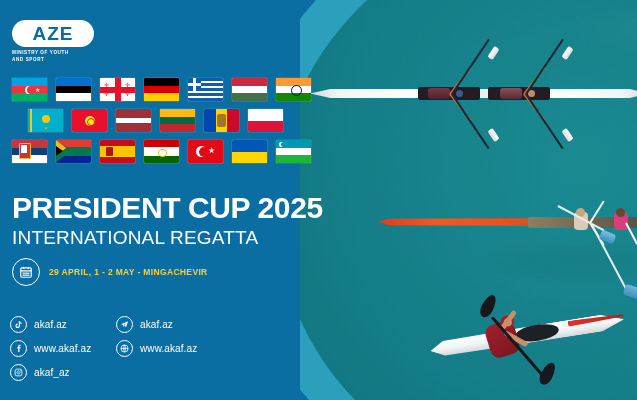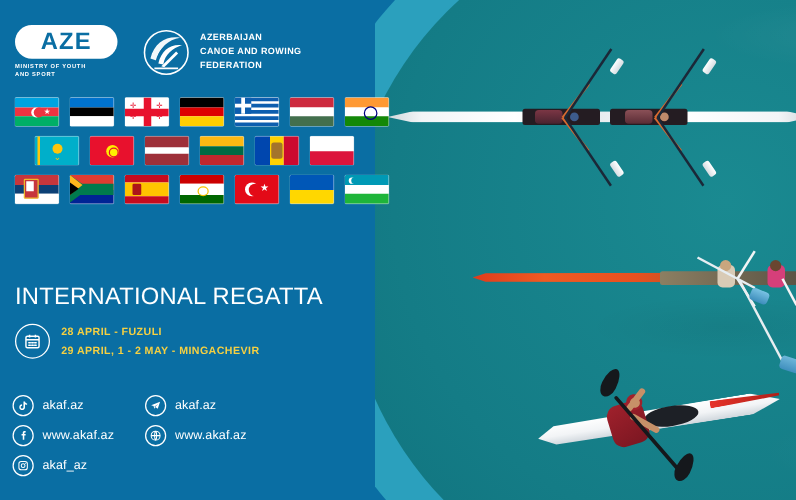--- a/index.html
+++ b/index.html
@@ -254,35 +254,20 @@
       <div>
         <div class="aze-pill">
           <span class="aze-text">AZE</span>
         </div>
         <div class="aze-sub">
           <div>MINISTRY OF YOUTH</div>
           <div>AND SPORT</div>
         </div>
       </div>
 
-      <div class="fed-wrap">
-        <svg class="fed-mark" viewBox="0 0 48 48">
-          <circle cx="24" cy="24" r="22" fill="none" stroke="#ffffff" stroke-width="1.6"></circle>
-          <path d="M8 30 C12 14 24 7 38 9 C26 11 17 19 14 32 Z" fill="#ffffff" opacity=".95"></path>
-          <path d="M13 34 C16 20 26 12 39 13 C28 16 20 23 18 35 Z" fill="#0a6ea3"></path>
-          <path d="M16 35 C19 22 28 15 40 16.5 C30 20 23 26 21 36 Z" fill="#ffffff"></path>
-          <path d="M19 38 L34 23 L36 25 L22 39 Z" fill="#ffffff"></path>
-          <path d="M12 40 L36 40" stroke="#ffffff" stroke-width="1.6" fill="none"></path>
-        </svg>
-        <div class="fed-text">
-          <div>AZERBAIJAN</div>
-          <div>CANOE AND ROWING</div>
-          <div>FEDERATION</div>
-        </div>
-      </div>
     </div>
 
     <div id="flags">
 
       <div class="flag-row fr1">
 
         <div class="flag">
           <div class="fb fb3" style="top:0;background:#00A3E0"></div>
           <div class="fb fb3" style="top:33.34%;background:#EF3340"></div>
           <div class="fb fb3" style="top:66.68%;background:#00AF66"></div>
@@ -427,32 +412,32 @@
         <div class="flag">
           <div class="fb fb3" style="top:0;background:#0099B5"></div>
           <div class="fb fb3" style="top:33.34%;background:#FFFFFF"></div>
           <div class="fb fb3" style="top:66.68%;background:#1EB53A"></div>
           <div class="cc" style="left:3px;top:1.5px;width:5px;height:5px;background:#FFFFFF"></div>
           <div class="cc" style="left:4.6px;top:1.5px;width:5px;height:5px;background:#0099B5"></div>
         </div>
       </div>
     </div>
 
+    <div id="title">PRESIDENT CUP 2025</div>
     <div id="subtitle">INTERNATIONAL REGATTA</div>
 
     <div id="dates">
       <div class="cal-ring">
         <svg width="14" height="14" viewBox="0 0 24 24" fill="none" stroke="#ffffff" stroke-width="2">
           <rect x="3" y="5" width="18" height="16" rx="2"></rect>
           <path d="M3 10h18M8 3v4M16 3v4"></path>
           <path d="M7 14h2M11 14h2M15 14h2M7 17.5h2M11 17.5h2M15 17.5h2" stroke-width="2.2" stroke-linecap="round"></path>
         </svg>
       </div>
       <div class="date-lines">
-        <div>28 APRIL - FUZULI</div>
         <div>29 APRIL, 1 - 2 MAY - MINGACHEVIR</div>
       </div>
     </div>
 
     <div id="contacts">
       <div class="ccol">
 
         <div class="crow c1">
           <span class="cring">
             <svg width="9" height="9" viewBox="0 0 24 24" fill="#ffffff">

